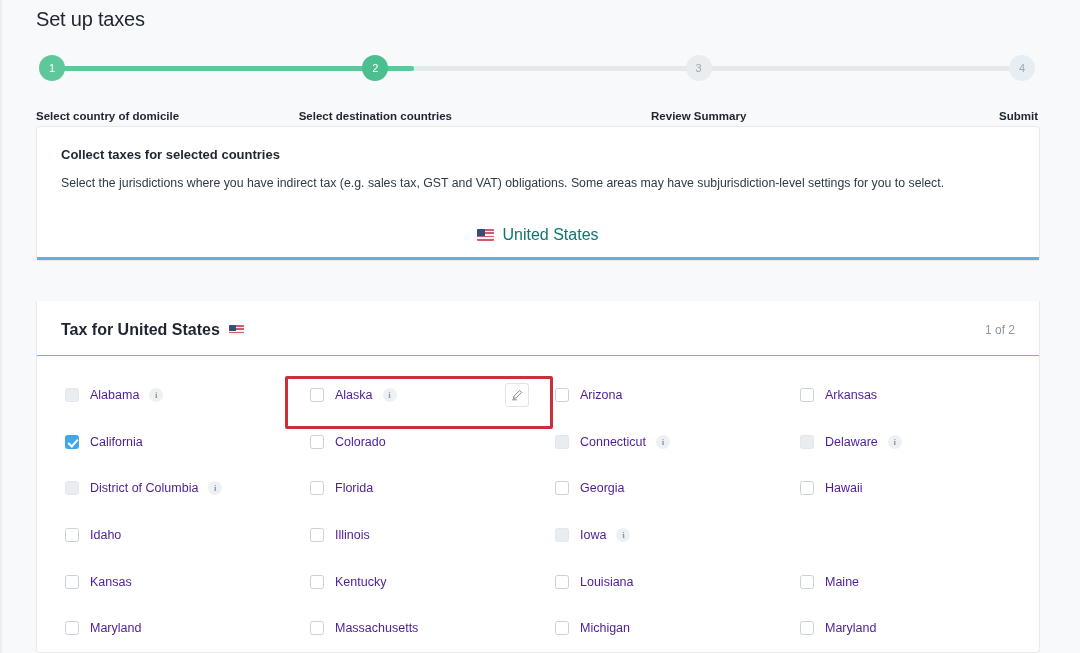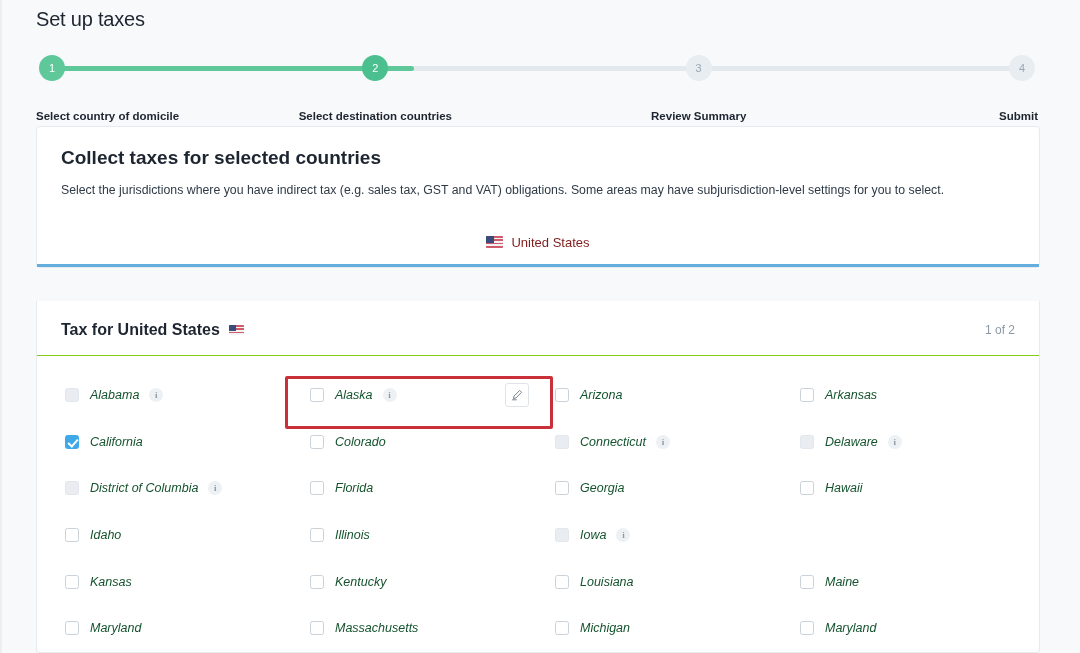--- a/index.html
+++ b/index.html
@@ -72,43 +72,43 @@
   .card {
     position: absolute;
     left: 36px; top: 126px;
     width: 1004px;
     background: #ffffff;
     border: 1px solid #e6eaee;
     border-radius: 4px;
   }
   .card-pad { padding: 20px 24px 0 24px; }
   .card-title {
-    font-size: 19px;
+    font-size: 13px;
     font-weight: bold;
     color: #1d2531;
     margin: 0 0 12px 0;
   }
   .card-desc {
     font-size: 12.3px;
     line-height: 1.55;
     color: #2e3a46;
     margin: 0;
     max-width: 955px;
   }
   .country-tabs {
     display: flex;
     justify-content: center;
     align-items: center;
     margin-top: 28px;
     height: 36px;
   }
   .country-tab {
     display: flex; align-items: center; gap: 8px;
-    font-size: 13px;
-    color: #7f1d1d;
+    font-size: 16px;
+    color: #0f766e;
     padding: 0 4px 8px 4px;
   }
   .flag {
     display: inline-block;
     width: 17px; height: 12px;
     position: relative;
     border-radius: 1px;
     overflow: hidden;
     background:
       repeating-linear-gradient(to bottom,
@@ -198,23 +198,22 @@
     content: "";
     position: absolute;
     left: 4px; top: 1px;
     width: 4px; height: 8px;
     border: solid #ffffff;
     border-width: 0 2px 2px 0;
     transform: rotate(42deg);
   }
   .state-label {
     font-size: 12.5px;
-    color: #14532d;
+    color: #4c1d95;
     white-space: nowrap;
-    font-style: italic;
   }
   .info {
     width: 14px; height: 14px;
     border-radius: 50%;
     background: #eef1f4;
     color: #8d99a5;
     font-size: 9px;
     font-weight: bold;
     font-family: "Liberation Serif", serif;
     display: inline-flex;

